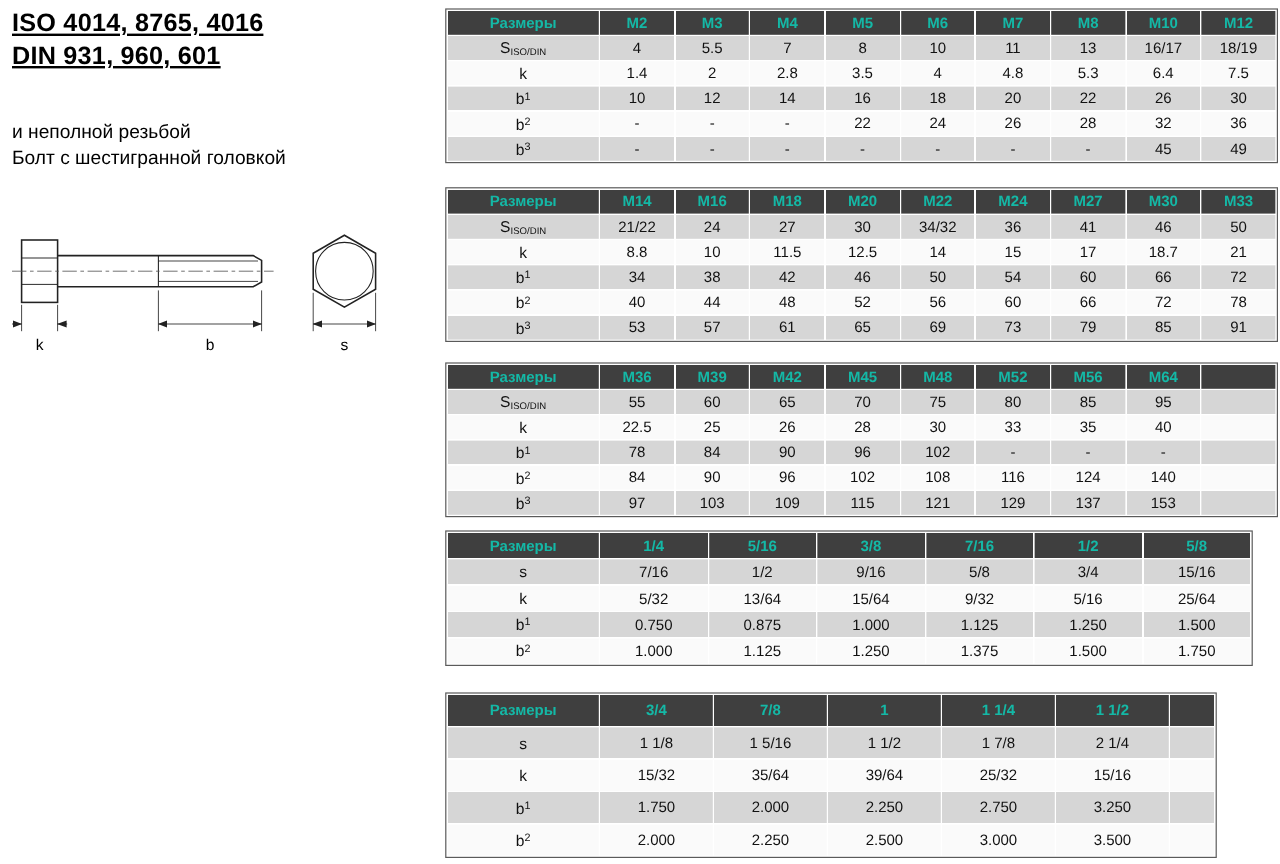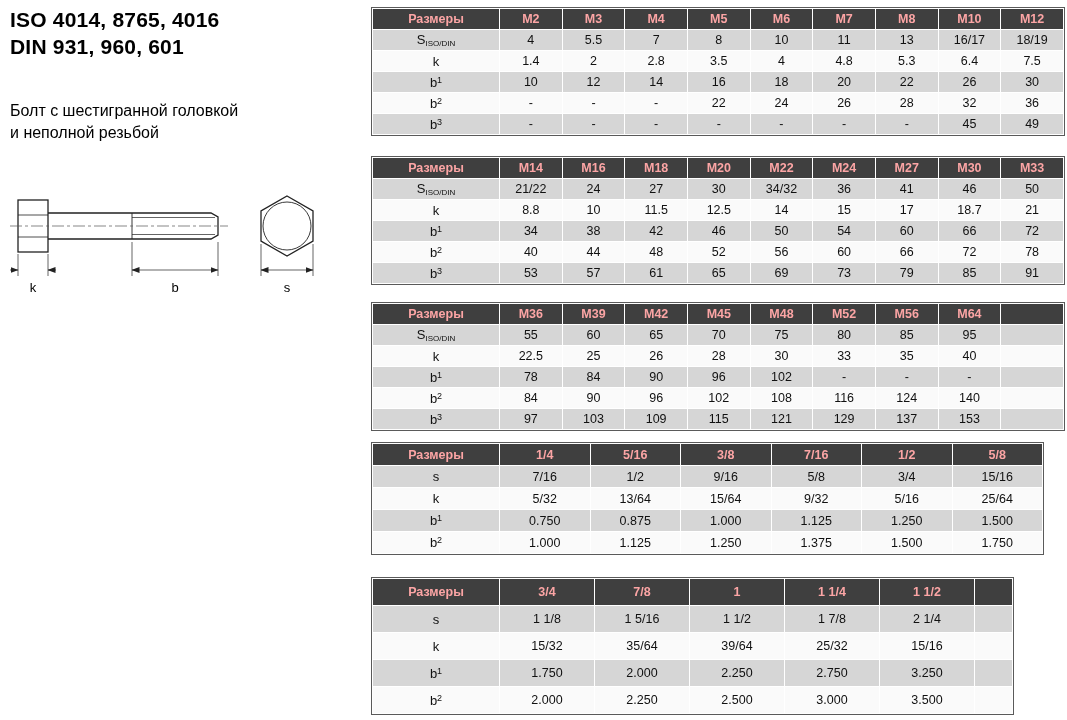--- a/index.html
+++ b/index.html
@@ -2,53 +2,53 @@
 <html><head>
 <meta charset="utf-8">
 <style>
   * { margin:0; padding:0; box-sizing:border-box; }
   html,body { background:#fff; }
   body { font-family:"Liberation Sans", sans-serif; color:#000; }
   .page { position:relative; width:1067px; height:720px; background:#fff; overflow:hidden; }
 
   
   .left-panel { position:absolute; left:10px; top:6px; width:360px; }
-  .std-title { font-size:21px; font-weight:bold; line-height:27px; letter-spacing:0.2px; }
+  .std-title { font-size:21px; font-weight:bold; line-height:27px; letter-spacing:0.2px;text-decoration:underline; }
   .subtitle { margin-top:40px; font-size:16px; line-height:22px; }
   .drawing { margin-top:42px; display:block; }
   .notes { margin-top:16px; font-size:13px; line-height:24px; }
   .notes sup { font-size:9px; }
 
   
   .tables-col { position:absolute; left:372px; top:8px; }
   table.dim-table { border-collapse:collapse; table-layout:fixed; outline:1px solid #5a5a5a; }
   .dim-table th, .dim-table td { text-align:center; vertical-align:middle; padding:0; overflow:hidden; white-space:nowrap; }
-  .dim-table thead th { background:#3f3f3f; color:#fca5a5; font-weight:bold; font-size:12.5px; border:1px solid #fff; }
+  .dim-table thead th { background:#3f3f3f; color:#14b8a6; font-weight:bold; font-size:12.5px; border:1px solid #fff; }
   .dim-table tbody td { border:1px solid #fff; font-size:12.5px; color:#111; }
   .dim-table tbody tr:nth-child(odd) td  { background:#d6d6d6; }
   .dim-table tbody tr:nth-child(even) td { background:#fafafa; }
   .dim-table td.row-label { font-size:13px; }
   .dim-table td.row-label sub { font-size:8px; vertical-align:-2px; }
   .dim-table td.row-label sup { font-size:9px; vertical-align:4px; }
   .tbl-0 tr, .tbl-1 tr, .tbl-2 tr { height:21px; }
   .tbl-3 tr { height:22px; }
   .tbl-4 tr { height:27px; }
 </style>
 </head>
 <body>
 
 <div class="page">
 
   <div class="left-panel">
     <div class="std-title">ISO 4014, 8765, 4016</div>
     <div class="std-title">DIN 931, 960, 601</div>
 
     <div class="subtitle">
+      <div>и неполной резьбой</div>
       <div>Болт с шестигранной головкой</div>
-      <div>и неполной резьбой</div>
     </div>
 
     <svg class="drawing" width="330" height="112" viewBox="0 0 330 112">
       <defs>
         <marker id="arr" viewBox="0 0 8 6" markerWidth="8" markerHeight="6" refX="7.5" refY="3" orient="auto-start-reverse" markerUnits="userSpaceOnUse">
           <path d="M0,0 L8,3 L0,6 Z" fill="#222"></path>
         </marker>
       </defs>
 
       <g stroke="#222" fill="none" stroke-width="1.3">

